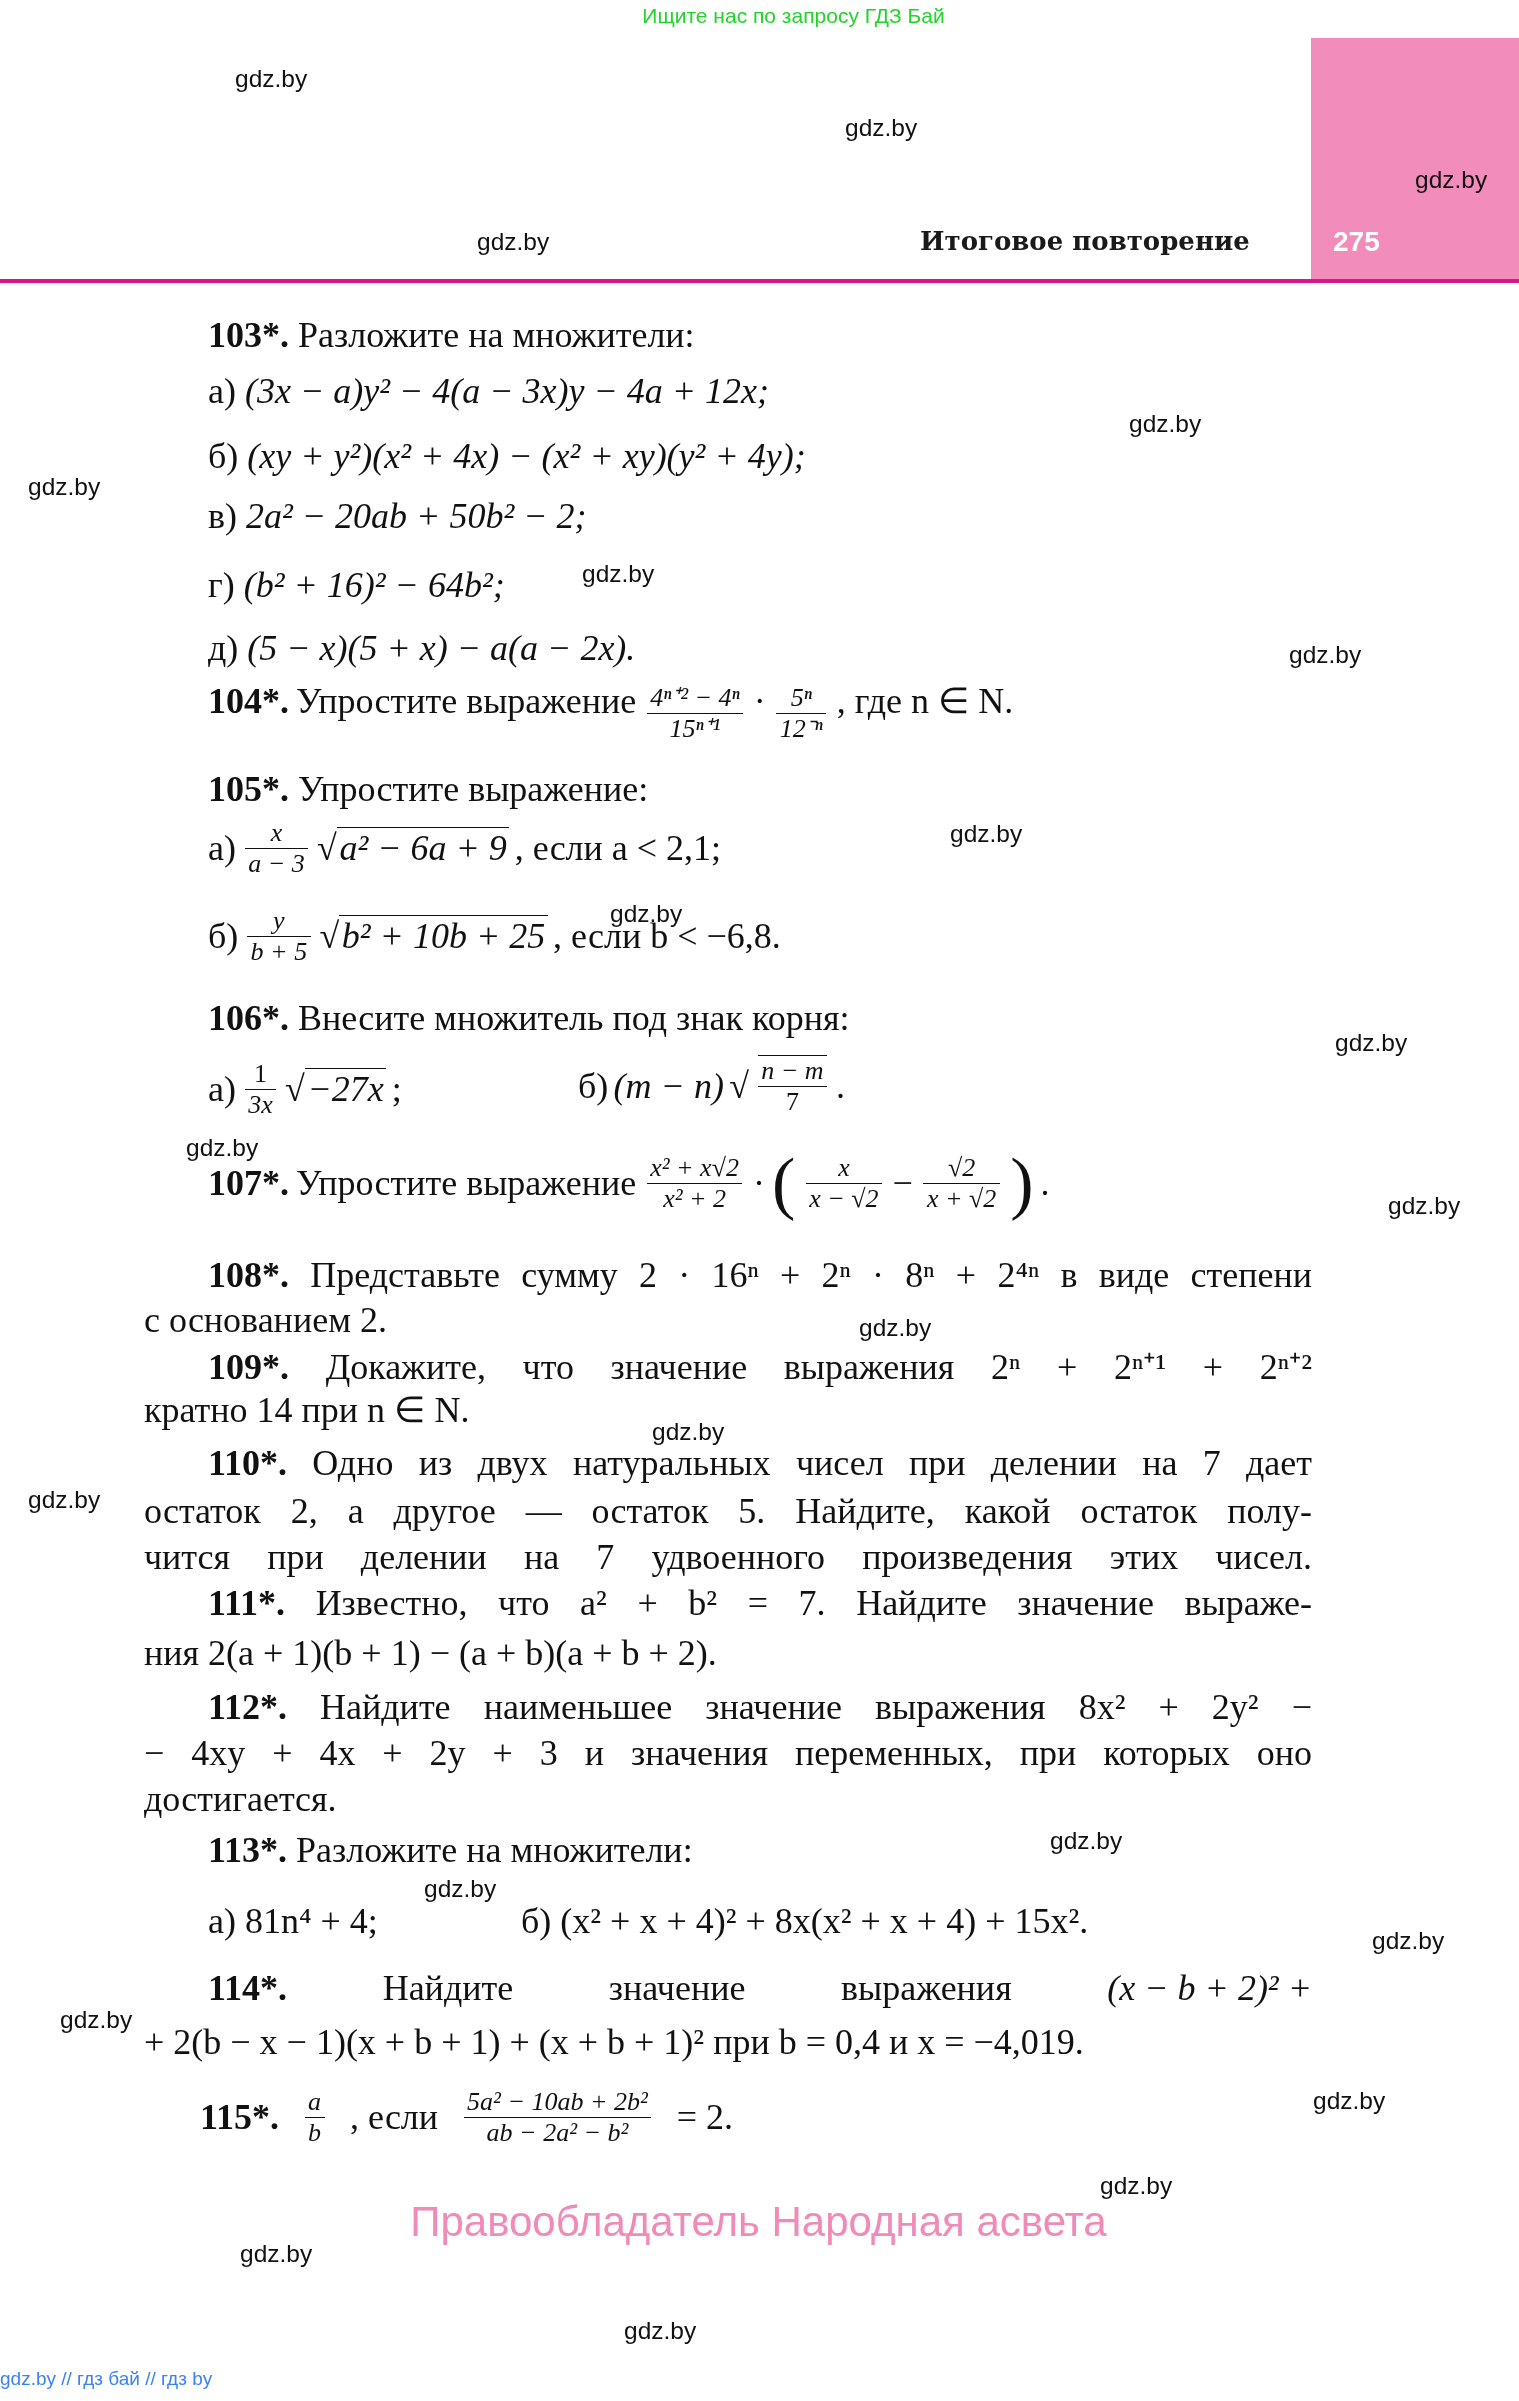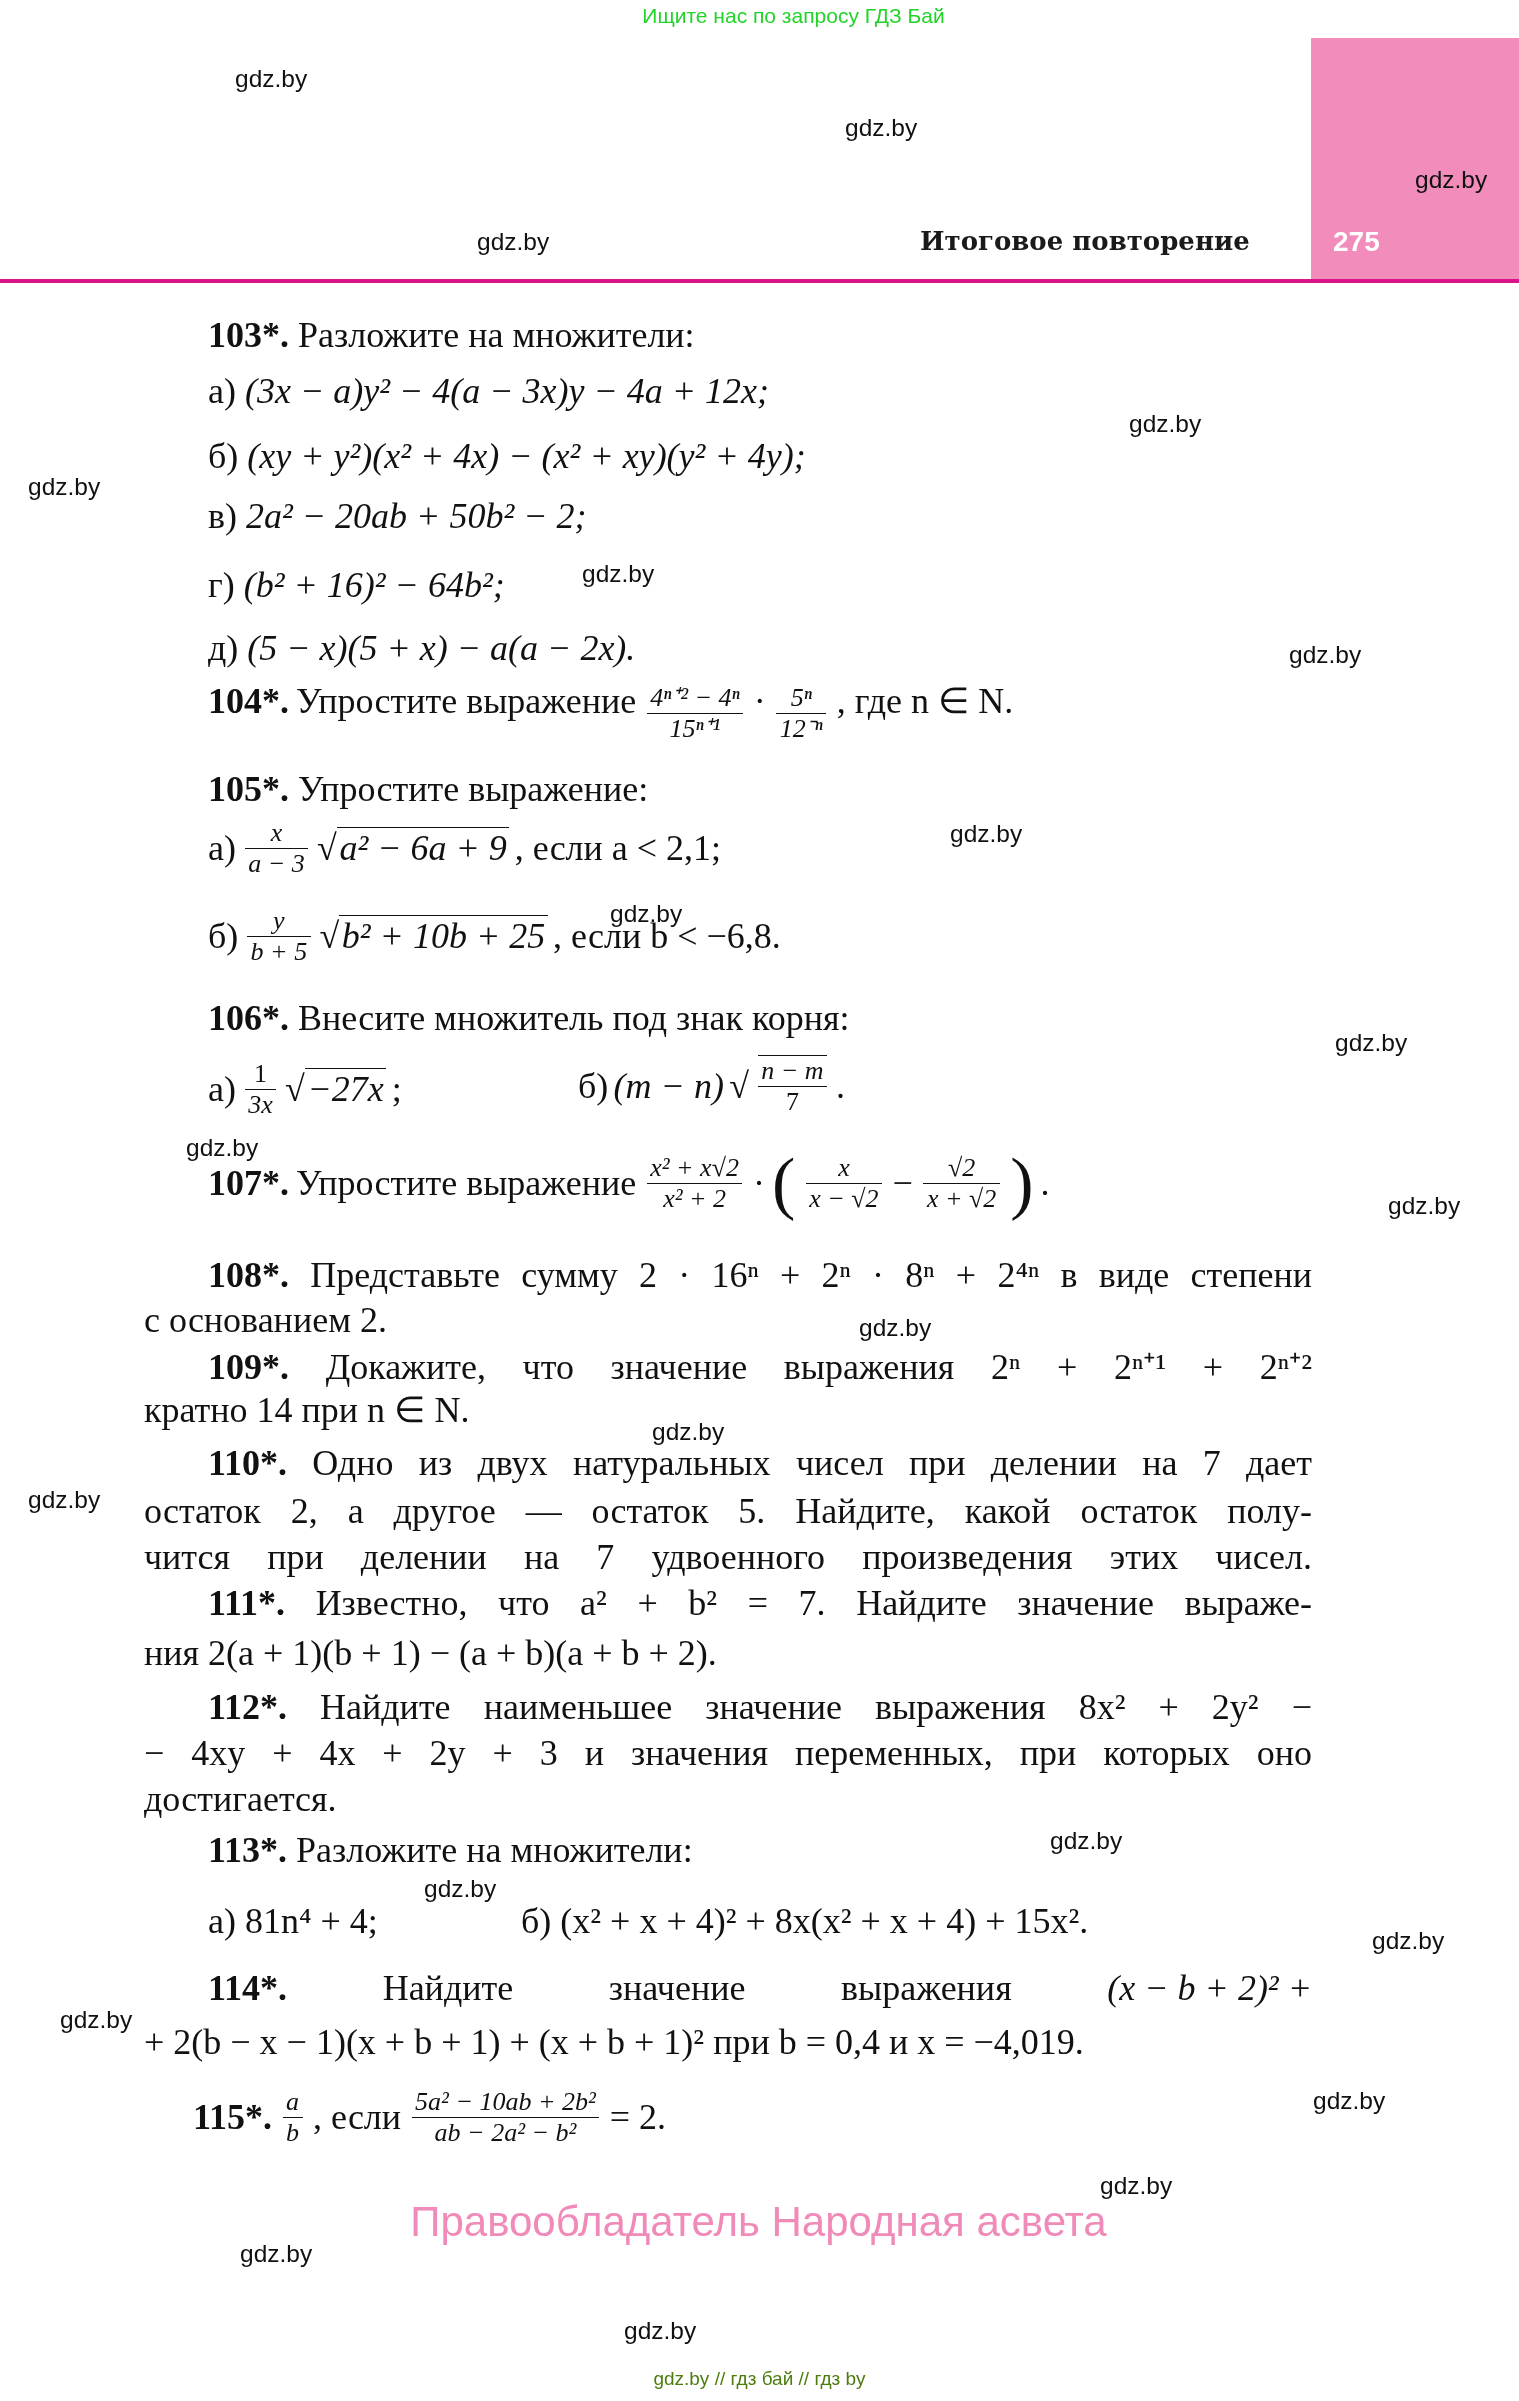--- a/index.html
+++ b/index.html
@@ -17,21 +17,21 @@
   .line { font-family:"Liberation Serif", serif; font-size:36px; white-space:nowrap; line-height:1; }
   .num { font-weight:bold; }
   i { font-style:italic; }
   .frac { display:inline-block; vertical-align:middle; text-align:center; font-size:26px; line-height:1.15; margin:0 3.5px; }
   .frac .n { display:block; border-bottom:1.8px solid #111; padding:0 3.5px; }
   .frac .d { display:block; padding:0 3.5px; }
   .sqrt { border-top:1.8px solid #111; padding:0 2.6px;margin-top:20px; }
   .just { text-align:justify; text-align-last:justify; }
   .footer-pink { left:0; width:1517px; top:2198px; text-align:center; color:#f08ab8;
                  font-family:"Liberation Sans", sans-serif; font-size:42px; }
-  .footer-blue { left:0; width:1519px; top:2368px; text-align:center; color:#4d7c0f;
+  .footer-blue { left:0; width:1519px; top:2368px; color:#3b82f6;
                  font-family:"Liberation Sans", sans-serif; font-size:19px; }
 </style>
 </head>
 <body>
 
 <div class="abs top-banner">Ищите нас по запросу ГДЗ Бай</div>
 
 <div class="abs pink-box"></div>
 <div class="abs page-num">275</div>
 <div class="abs header-title">Итоговое повторение</div>
@@ -182,21 +182,21 @@
 
 <div class="abs line" style="left:208px;width:1104px;top:1970px;display:flex;justify-content:space-between">
   <span class="num">114*.</span>
   <span>Найдите</span>
   <span>значение</span>
   <span>выражения</span>
   <i>(x − b + 2)² +</i>
 </div>
 <div class="abs line" style="left:144px;top:2024px">+ 2(b − x − 1)(x + b + 1) + (x + b + 1)² при b = 0,4 и x = −4,019.</div>
 
-<div class="abs line" style="left:193px;top:2087px;display:flex;align-items:center;gap:7px">
+<div class="abs line" style="left:200px;top:2087px;display:flex;align-items:center;gap:22px">
   <span class="num">115*.</span>
   <span class="frac">
       <i class="n">a</i>
       <i class="d">b</i>
     </span>
   <span>, если</span>
   <span class="frac">
       <i class="n">5a² − 10ab + 2b²</i>
       <i class="d">ab − 2a² − b²</i>
     </span>

